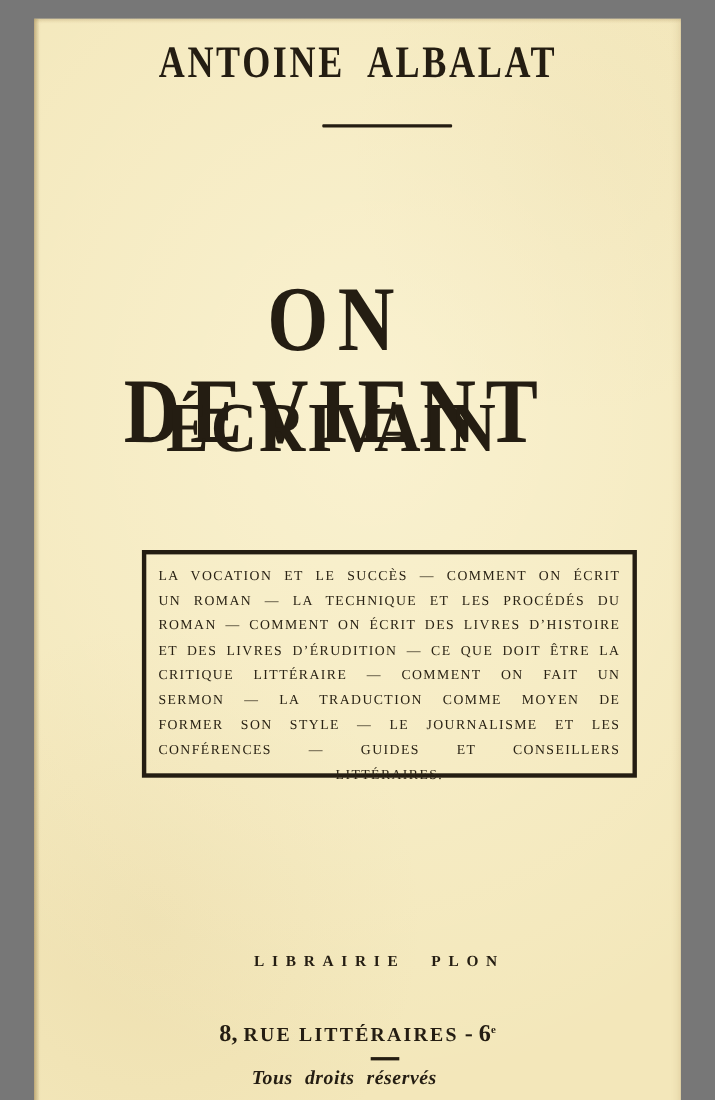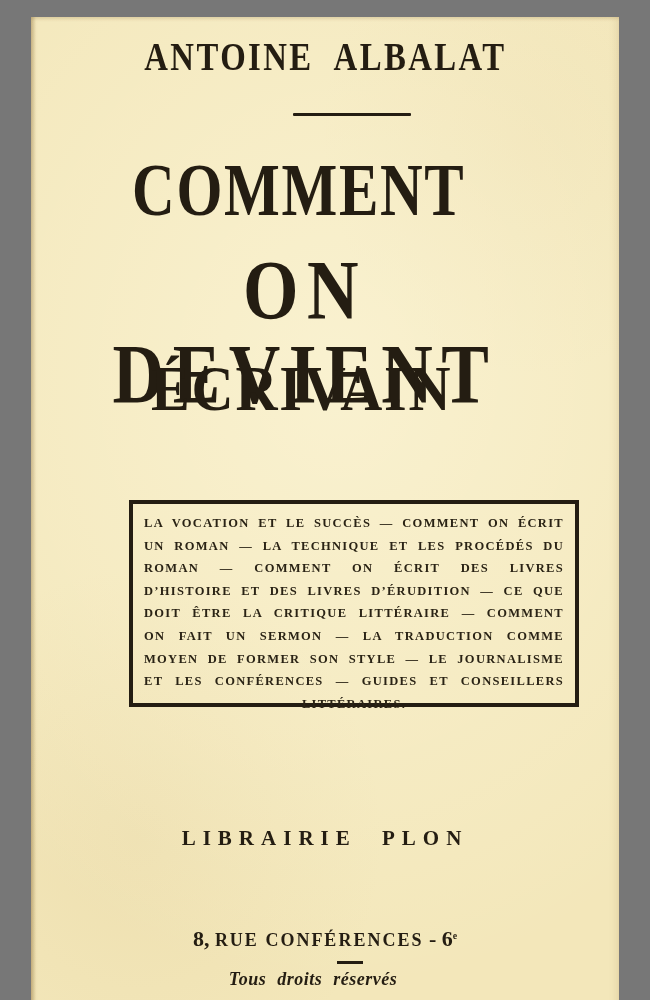--- a/index.html
+++ b/index.html
@@ -42,30 +42,30 @@
   .title3 .inner{display:inline-block;letter-spacing:2px;transform:translateX(-23px) scaleX(0.91);transform-origin:50% 50%;}
 
   .contents-box{
     position:absolute;left:98px;top:483px;width:450px;height:207px;
     box-sizing:border-box;border:4px solid #241d12;
     padding:8px 11px;
     background:transparent;
   }
   .contents-box p{
     margin:0;
-    font-weight:bold;font-size:12.5px;line-height:22.6px;
+    font-weight:normal;font-size:12.5px;line-height:22.6px;
     letter-spacing:1.3px;word-spacing:3px;
     text-align:justify;text-align-last:center;
     color:#2a2315;
   }
 
   .city{top:815px;font-weight:bold;font-size:30px;}
   .city .inner{display:inline-block;letter-spacing:3px;transform:scaleX(0.82);transform-origin:50% 50%;}
 
-  .publisher{top:811px;font-weight:bold;font-size:21px;}
+  .publisher{top:851px;font-weight:bold;font-size:14px;padding-left:20px;}
   .publisher .inner{display:inline-block;letter-spacing:7px;word-spacing:13px;}
 
   .imprint{top:877px;font-weight:bold;font-size:23px;letter-spacing:1px;}
   .imprint .inner{display:inline-block;transform:scaleX(0.97);transform-origin:50% 50%;}
   .imprint .small-et{font-size:0.70em;}
   .imprint sup{font-size:0.52em;position:relative;top:-0.55em;vertical-align:baseline;letter-spacing:0;}
 
   .address{top:911px;font-weight:bold;font-size:22px;}
   .address .street{font-size:18px;letter-spacing:2px;}
   .address sup{font-size:0.45em;position:relative;top:-0.75em;vertical-align:baseline;}
@@ -82,44 +82,41 @@
 <body>
 
 <div class="page">
 
   <div class="abs author">
     <span class="inner">ANTOINE ALBALAT</span>
   </div>
 
   <div class="rule-author"></div>
 
-  <div class="abs title1">
-    <span class="inner">COMMENT</span>
-  </div>
 
   <div class="abs title2">
     <span class="inner">ON DEVIENT</span>
   </div>
 
   <div class="abs title3">
     <span class="inner">ÉCRIVAIN</span>
   </div>
 
   <div class="contents-box">
     <p>LA VOCATION ET LE SUCCÈS — COMMENT ON ÉCRIT UN ROMAN — LA TECHNIQUE ET LES PROCÉDÉS DU ROMAN — COMMENT ON ÉCRIT DES LIVRES D’HISTOIRE ET DES LIVRES D’ÉRUDITION — CE QUE DOIT ÊTRE LA CRITIQUE LITTÉRAIRE — COMMENT ON FAIT UN SERMON — LA TRADUCTION COMME MOYEN DE FORMER SON STYLE — LE JOURNALISME ET LES CONFÉRENCES — GUIDES ET CONSEILLERS LITTÉRAIRES.</p>
   </div>
 
 
   <div class="abs publisher">
     <span class="inner">LIBRAIRIE PLON</span>
   </div>
 
 
   <div class="abs address">
-    <span>8, </span><span class="street">RUE CONFÉRENCES</span><span> - 6</span><sup>e</sup>
+    <span>8, </span><span class="street">RUE LITTÉRAIRES</span><span> - 6</span><sup>e</sup>
   </div>
 
   <div class="rule-bottom"></div>
 
   <div class="abs rights">
     <span class="inner">Tous droits réservés</span>
   </div>
 
 </div>
 

